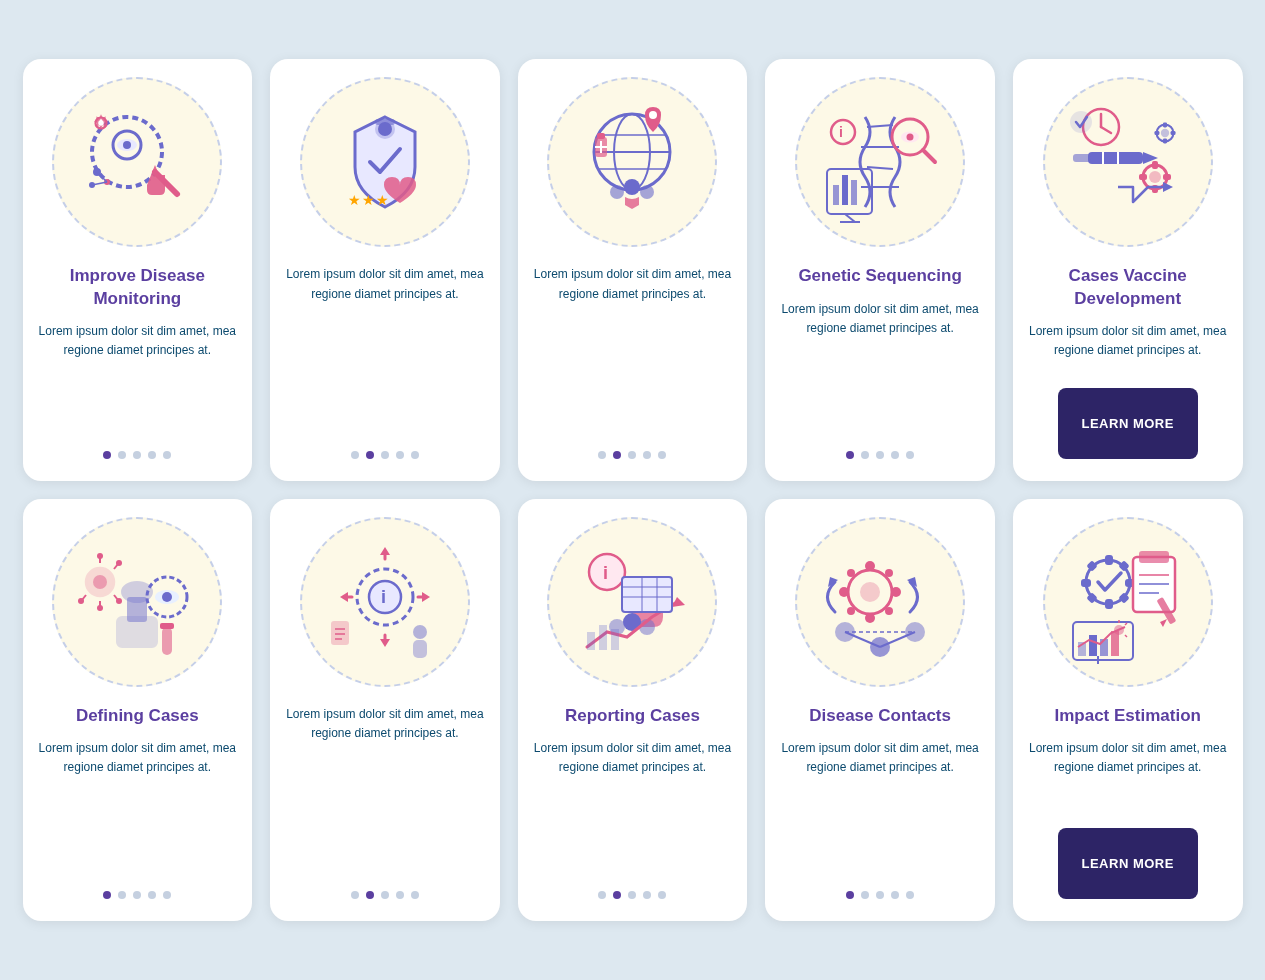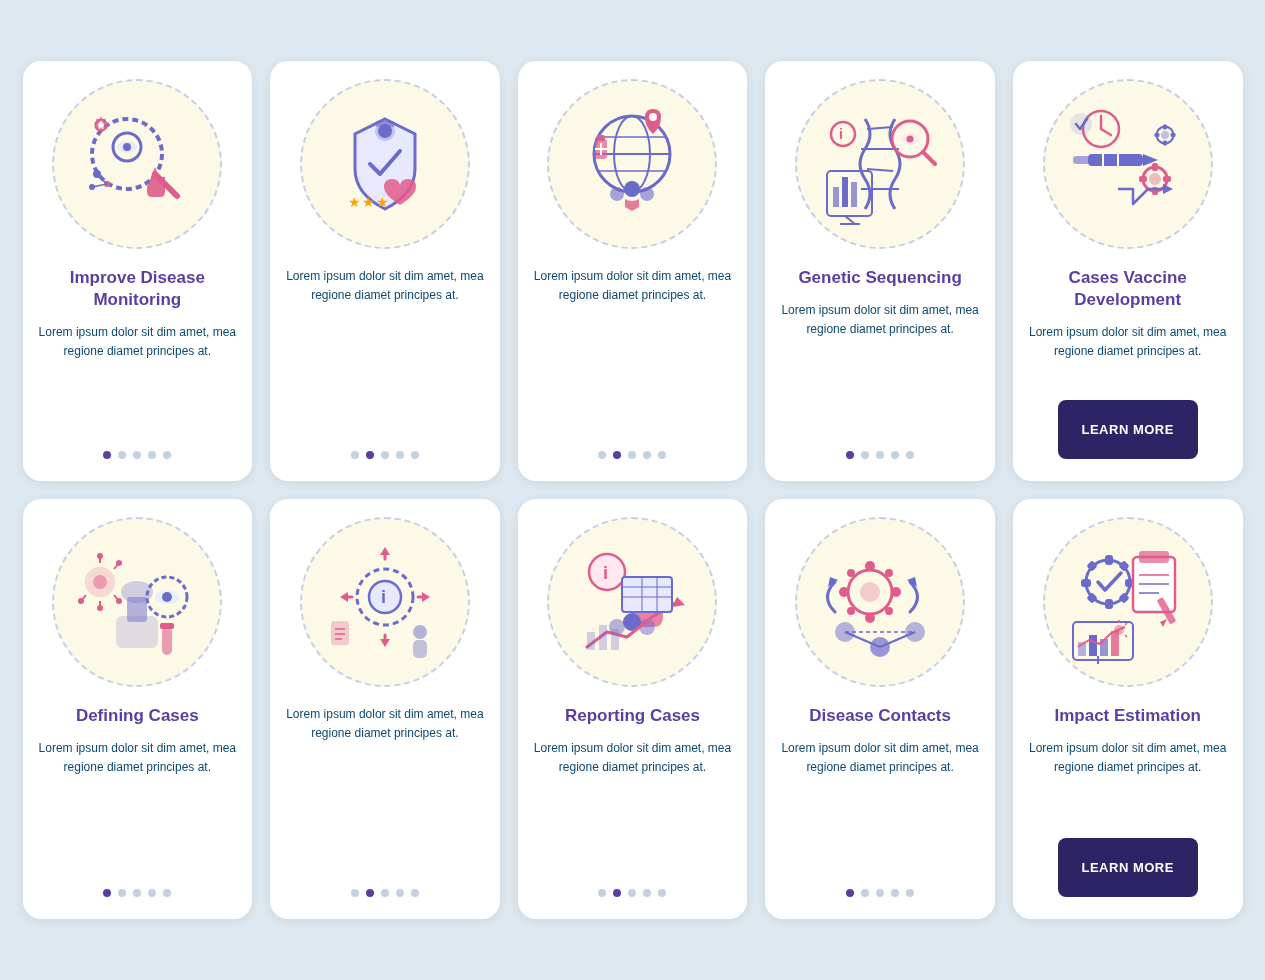--- a/index.html
+++ b/index.html
@@ -77,21 +77,21 @@
     }
     .dot.active {
       background: #5b3fa0;
     }
     .learn-btn {
       margin-top: 28px;
       background: #2d2466;
       color: #fff;
       border: none;
       border-radius: 8px;
-      padding: 22px 24px;
+      padding: 28px 24px;
       font-size: 13px;
       font-weight: 600;
       letter-spacing: 0.5px;
       cursor: pointer;
     }
 
     
   </style>
 </head>
 <body>

